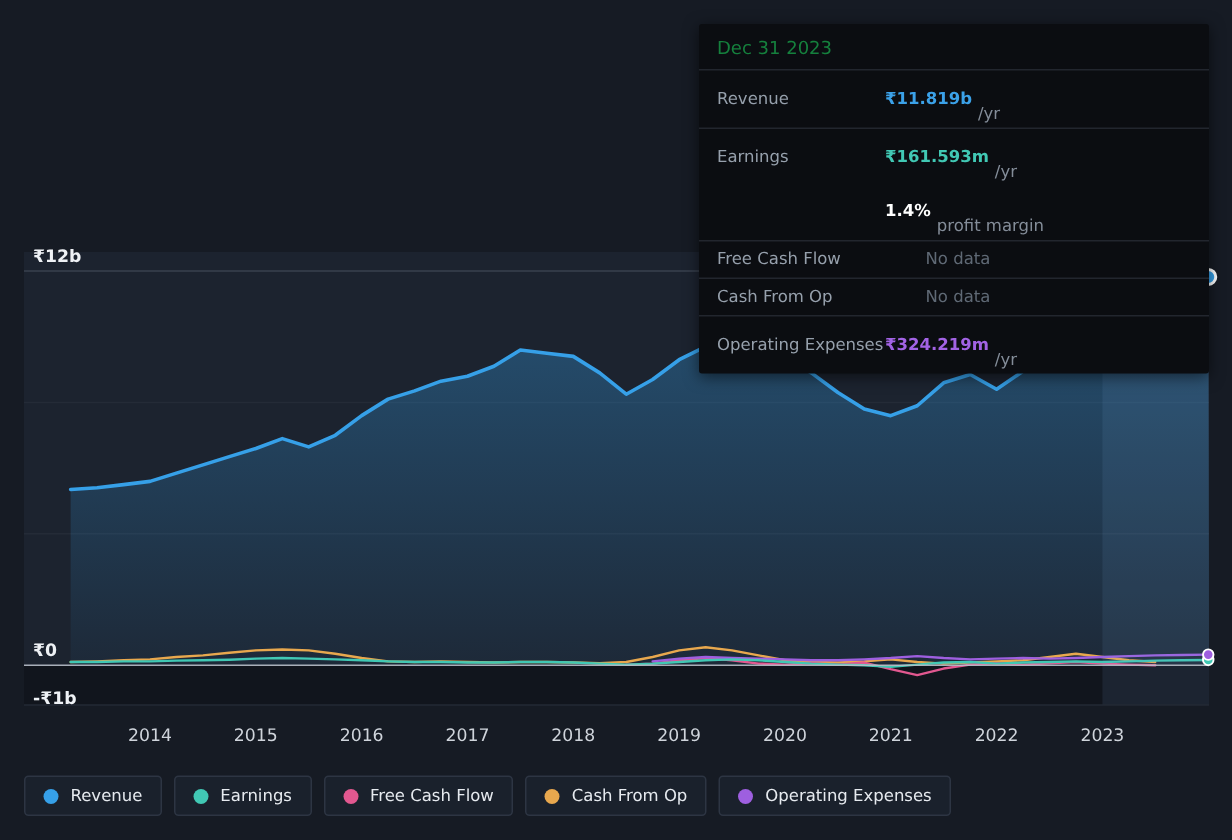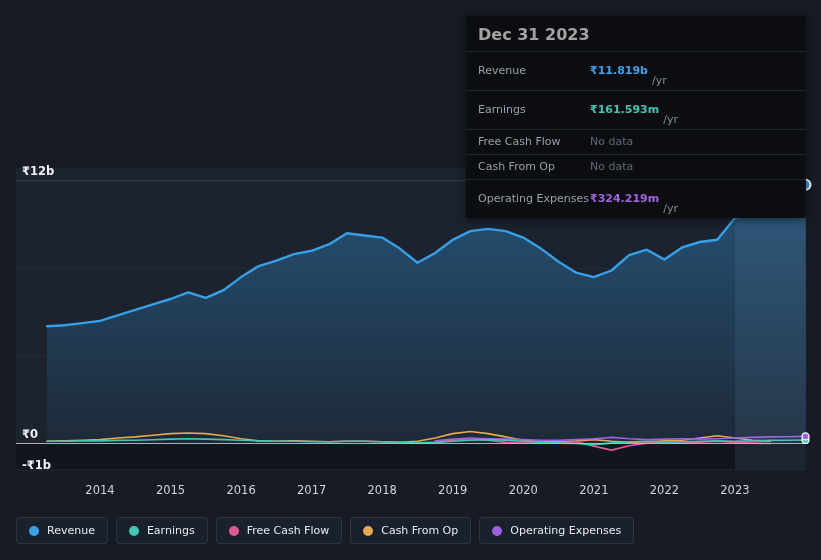--- a/index.html
+++ b/index.html
@@ -9,29 +9,29 @@
     font-family:"DejaVu Sans","Liberation Sans",sans-serif;
     position:relative; overflow:hidden; color:#fff;
   }
   #chart { position:absolute; left:0; top:0; }
 
   .tooltip-panel {
     position:absolute; left:466px; top:16px; width:340px;
     background:#0b0d11; border-radius:2px; z-index:5;
     box-shadow:0 2px 10px rgba(0,0,0,.55);
   }
-  .t-header { padding:9px 12px 7px; font-size:16px; font-weight:bold; color:#a3a3a3; }
+  .t-header { padding:9px 12px 7px; font-size:12px; font-weight:normal; color:#15803d; }
   .t-row {
     display:flex; align-items:center; padding:2px 12px; min-height:15px;
     border-top:1px solid #22262e; font-size:11px; line-height:14px;
   }
   .t-row.no-divider { border-top:none; padding-top:0; }
   .t-label { flex:0 0 112px; color:#96a0ac; }
   .t-val { font-weight:bold; }
-  .t-val.muted { color:#5f6975; font-weight:normal; }
+  .t-val.muted { color:#5f6975; font-weight:normal;margin-left:27px; }
   .t-suffix { color:#848d99; margin-left:4px;margin-top:20px; }
 
   .legend { position:absolute; left:16px; top:517px; display:flex; gap:8px; z-index:4; }
   .legend-item {
     display:flex; align-items:center; gap:8px; padding:0 12px;
     height:27px; box-sizing:border-box;
     border:1px solid #2d3543; border-radius:3px; background:#1a212c;
     font-size:11px; color:#e6eaef; cursor:pointer; white-space:nowrap;
   }
   .legend-dot { width:10px; height:10px; border-radius:50%; flex:0 0 auto; }
@@ -86,20 +86,25 @@
         <div class="t-row">
           <span class="t-label">Revenue</span>
           <span class="t-val" style="color: rgb(59, 161, 232); text-align: center;">₹11.819b</span>
           <span class="t-suffix">/yr</span>
         </div>
         <div class="t-row">
           <span class="t-label">Earnings</span>
           <span class="t-val" style="color: rgb(65, 200, 180);">₹161.593m</span>
           <span class="t-suffix">/yr</span>
         </div>
+        <div class="t-row no-divider">
+          <span class="t-label"></span>
+          <span class="t-val" style="color: rgb(255, 255, 255);">1.4%</span>
+          <span class="t-suffix">profit margin</span>
+        </div>
         <div class="t-row">
           <span class="t-label">Free Cash Flow</span>
           <span class="t-val muted" style="color: rgb(95, 105, 117);">No data</span>
           <span class="t-suffix"></span>
         </div>
         <div class="t-row">
           <span class="t-label">Cash From Op</span>
           <span class="t-val muted" style="color: rgb(95, 105, 117);">No data</span>
           <span class="t-suffix"></span>
         </div>

